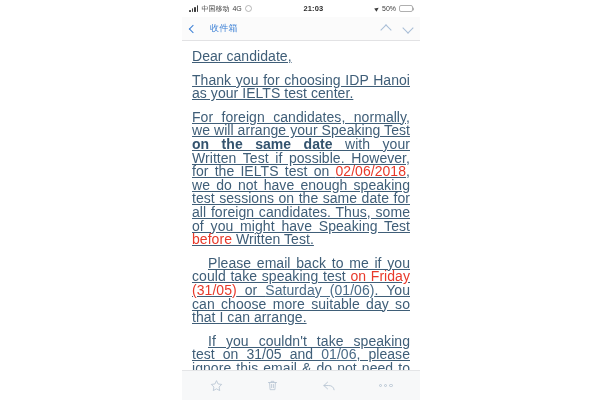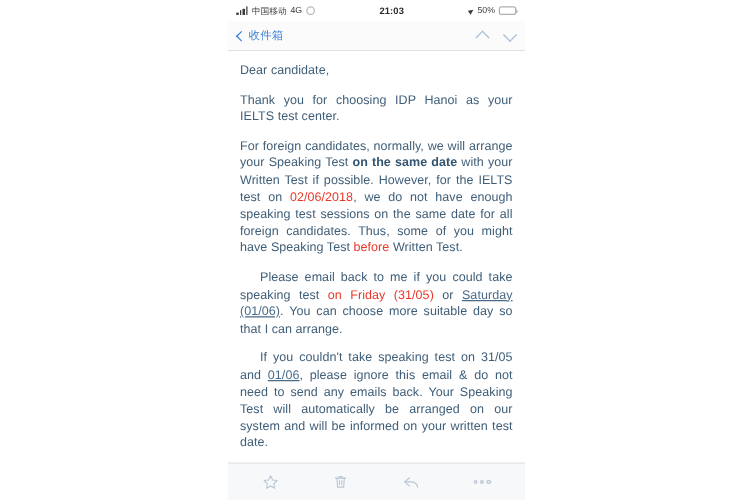--- a/index.html
+++ b/index.html
@@ -131,21 +131,21 @@
     background: #fbfbfb;
     border-bottom: 0.7px solid #e2e2e4;
     display: flex;
     align-items: center;
     padding: 0 8px;
     box-sizing: border-box;
   }
   .nav-back {
     display: flex;
     align-items: center;
-    gap: 3px;
+    gap: 14px;
     cursor: pointer;
   }
   .chev-left {
     width: 5px; height: 5px;
     border-left: 1.4px solid #3a7fd5;
     border-bottom: 1.4px solid #3a7fd5;
     transform: rotate(45deg);
   }
   .nav-back-label {
     font-size: 9px;
@@ -165,28 +165,29 @@
 
   
   .body-scroll {
     flex: 1 1 auto;
     background: #ffffff;
     padding: 9px 10px 4px 10px;
     box-sizing: border-box;
     overflow: hidden;
   }
   .para {
-    font-size: 10px;
+    font-size: 14px;
     line-height: 13.6px;
     color: #3f5e78;
     text-align: justify;
     margin: 0 0 10px 0;
     letter-spacing: 0.05px;
     -webkit-hyphens: none;
     hyphens: none;
+    text-decoration: underline;
   }
   .para:last-child { margin-bottom: 16px; }
   .para.indent { text-indent: 16px; }
   .bold   { font-weight: 700; color: #33536e; }
   .red    { color: #e8392a; }
   .link   {
     color: #4a6b87;
     text-decoration: underline;
     text-underline-offset: 1px;
     cursor: pointer;

